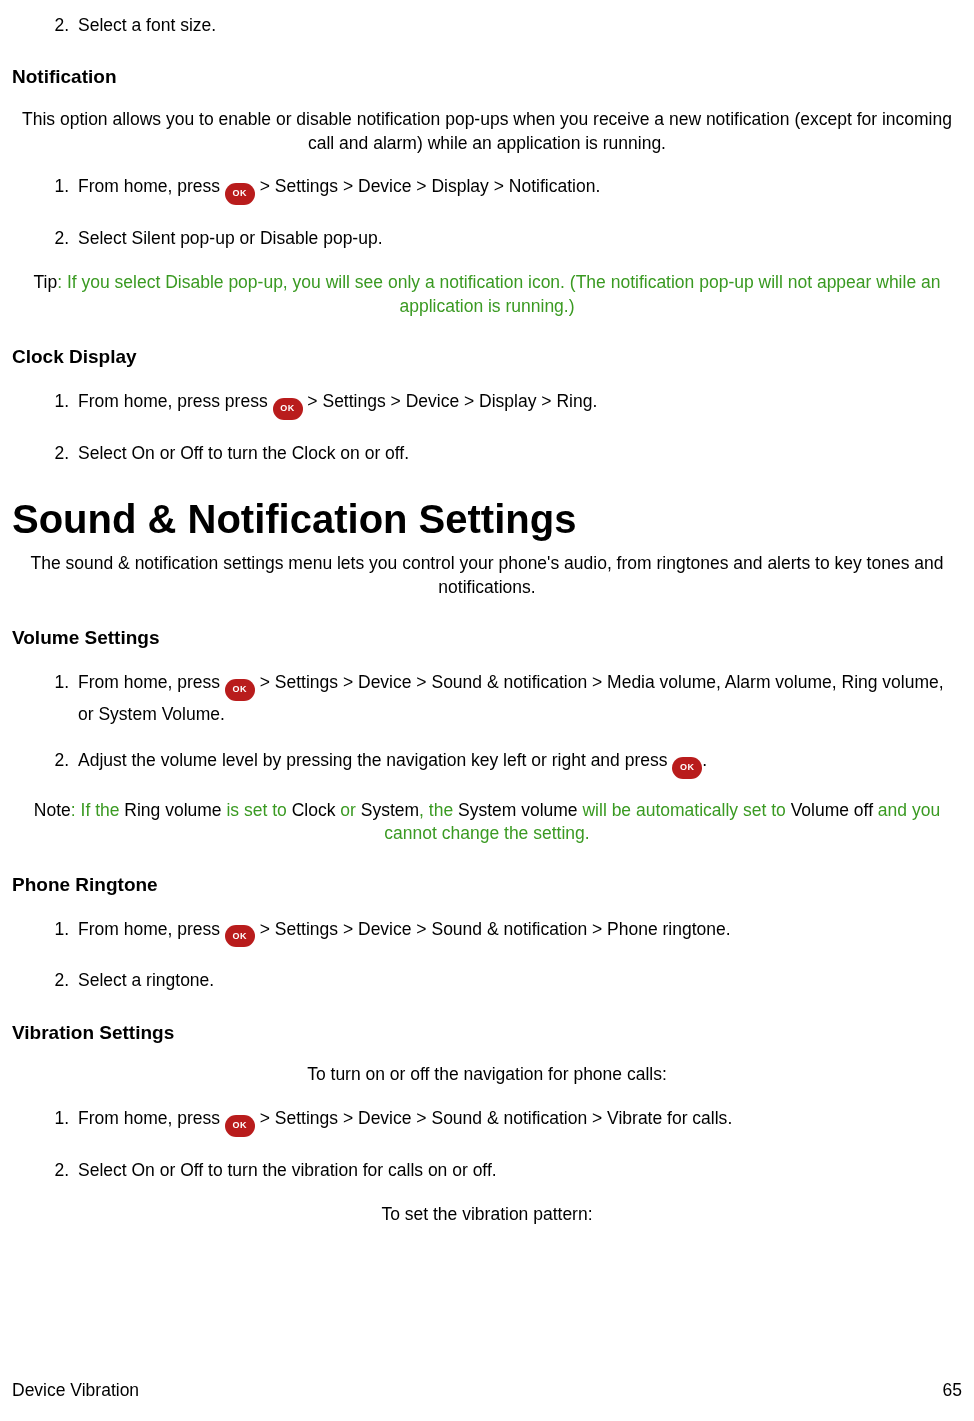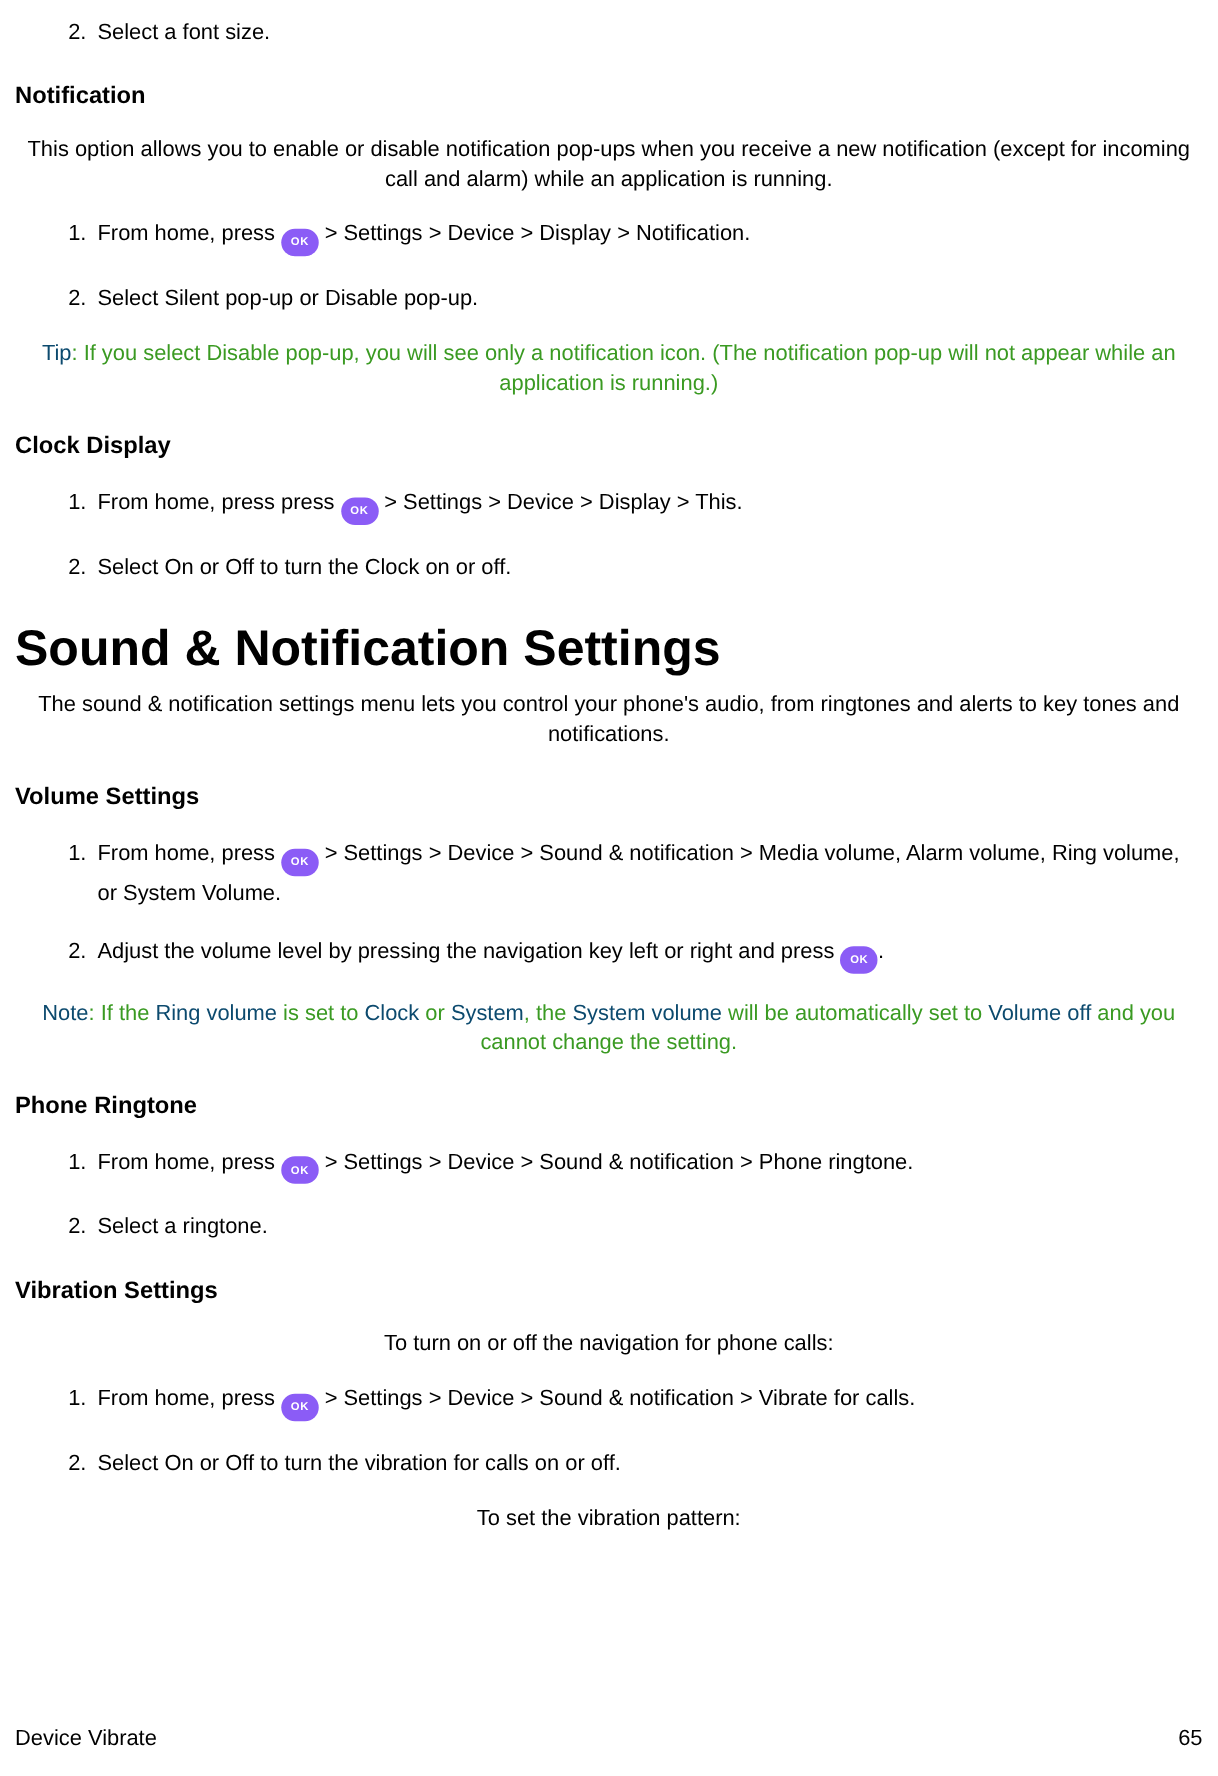--- a/index.html
+++ b/index.html
@@ -27,28 +27,28 @@
     ol {
       margin: 0 0 14px 0;
       padding-left: 62px;
     }
     ol li {
       padding-left: 4px;
       margin-bottom: 20px;
       line-height: 1.5;
     }
     .tip { color: #3a9a22; margin: 16px 0 18px 0; }
-    .tip .b { color: #0c4a6e; }
+    .tip .b { color: #000000; }
     .ok-icon {
       display: inline-flex;
       align-items: center;
       justify-content: center;
       width: 30px;
       height: 22px;
-      background: #8b5cf6;
+      background: #b91c1c;
       border-radius: 11px / 11px;
       color: #fff;
       font-size: 9px;
       font-weight: bold;
       vertical-align: -4px;
       letter-spacing: 0.5px;
     }
     .footer {
       position: fixed;
       bottom: 18px;
@@ -76,21 +76,21 @@
   </li>
   <li>
     <span>Select </span><span class="b">Silent pop-up</span><span> or </span><span class="b">Disable pop-up</span><span>.</span>
   </li>
 </ol>
 <p class="tip"><span class="b">Tip</span><span>: If you select Disable pop-up, you will see only a notification icon. (The notification pop-up will not appear while an application is running.)</span></p>
 
 <h3 class="subsection">Clock Display</h3>
 <ol>
   <li>
-    <span>From home, press press </span><span class="ok-icon">OK</span><span> &gt; </span><span class="b">Settings</span><span> &gt; </span><span class="b">Device</span><span> &gt; </span><span class="b">Display</span><span> &gt; </span><span class="b">This</span><span>.</span>
+    <span>From home, press press </span><span class="ok-icon">OK</span><span> &gt; </span><span class="b">Settings</span><span> &gt; </span><span class="b">Device</span><span> &gt; </span><span class="b">Display</span><span> &gt; </span><span class="b">Ring</span><span>.</span>
   </li>
   <li>
     <span>Select </span><span class="b">On</span><span> or </span><span class="b">Off</span><span> to turn the Clock on or off.</span>
   </li>
 </ol>
 
 <h2 class="section">Sound &amp; Notification Settings</h2>
 <p>The sound &amp; notification settings menu lets you control your phone's audio, from ringtones and alerts to key tones and notifications.</p>
 
 <h3 class="subsection">Volume Settings</h3>
@@ -120,15 +120,15 @@
   </li>
   <li>
     <span>Select </span><span class="b">On</span><span> or </span><span class="b">Of</span><span>f to turn the vibration for calls on or off.</span>
   </li>
 </ol>
 <p>To set the vibration pattern:</p>
 
 <div class="spacer-bottom"></div>
 
 <div class="footer">
-  <span>Device Vibrate</span>
+  <span>Device Vibration</span>
   <span>65</span>
 </div>
 
 </body></html>

